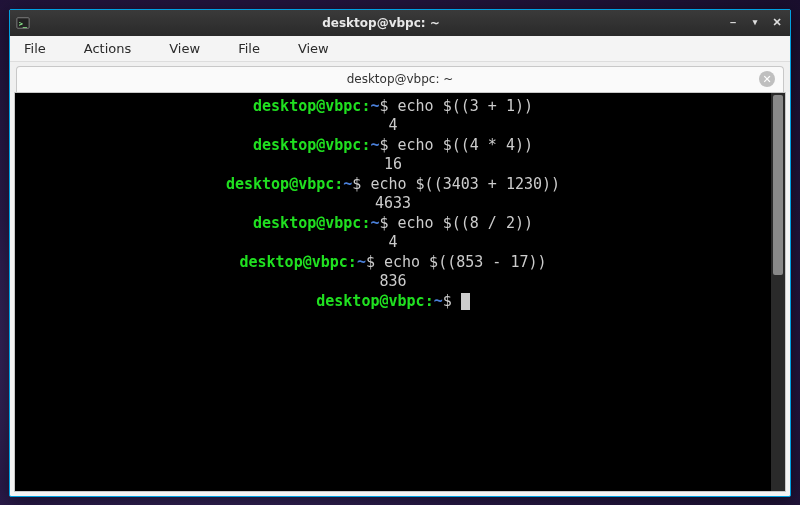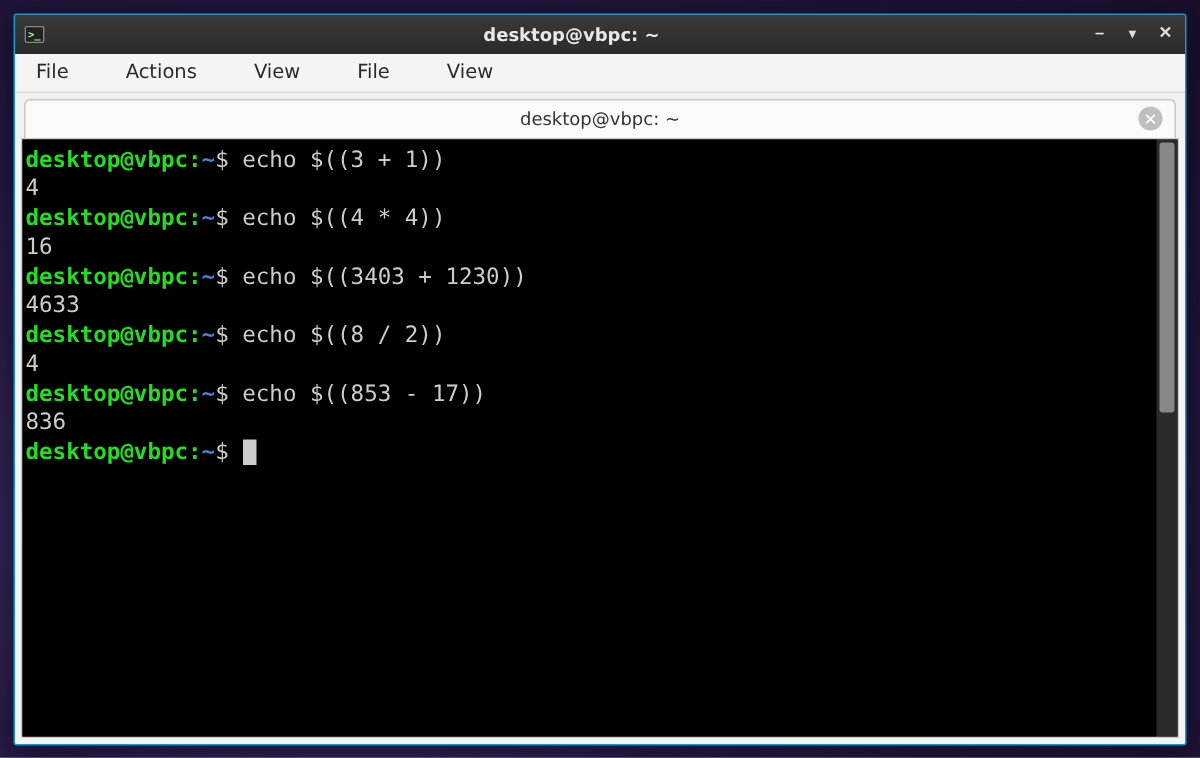--- a/index.html
+++ b/index.html
@@ -118,20 +118,21 @@
     .terminal {
       flex: 1;
       background: #000;
       color: #ccc;
       font-family: "DejaVu Sans Mono", "Liberation Mono", "Courier New", monospace;
       font-size: 15px;
       line-height: 1.3;
       padding: 4px 2px;
       white-space: pre;
       overflow: hidden;
+      text-align: center;
     }
     .prompt-user { color: #20e020; font-weight: bold; }
     .prompt-colon { color: #20e020; font-weight: bold; }
     .prompt-path { color: #4a7fd8; font-weight: bold; }
     .prompt-dollar { color: #cccccc; }
     .cmd { color: #cccccc; }
     .output { color: #cccccc; }
     .cursor {
       display: inline-block;
       width: 9px;

